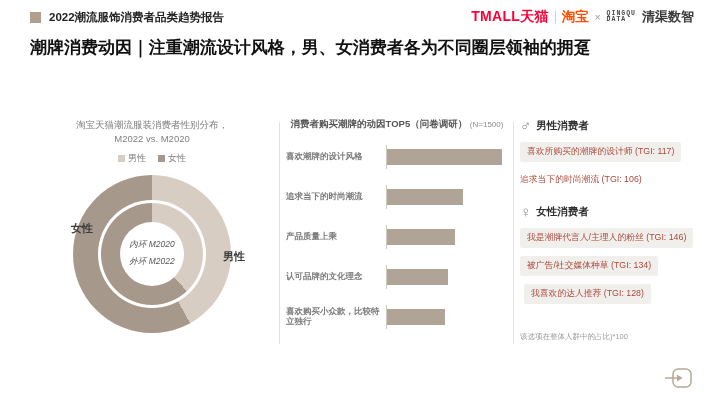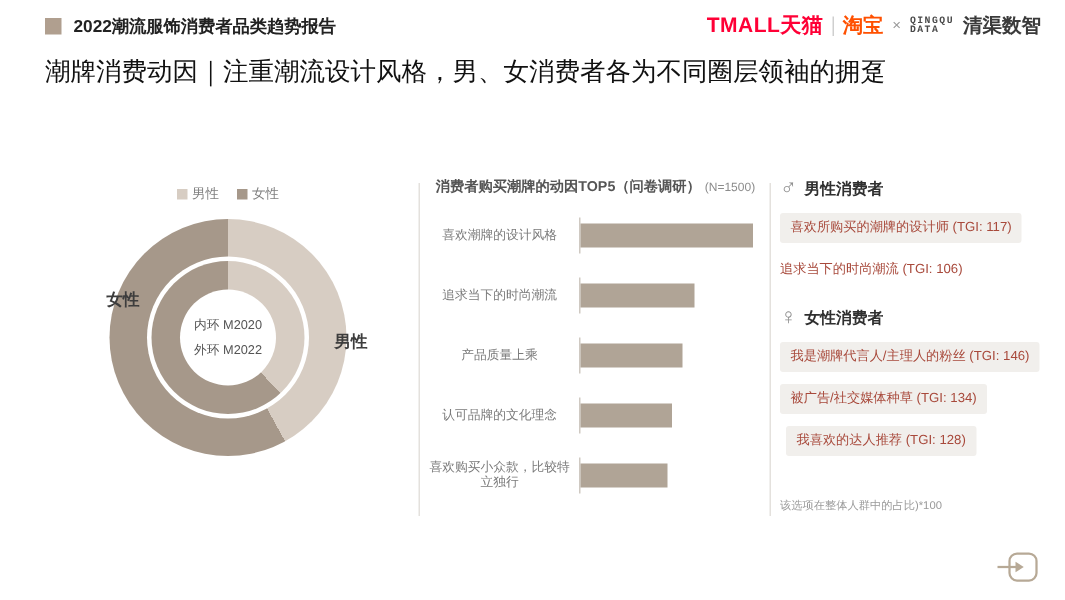--- a/index.html
+++ b/index.html
@@ -12,51 +12,51 @@
   .htitle{font-size:11.5px;font-weight:bold;color:#222;}
   .header-right{display:flex;align-items:center;gap:6px;}
   .tmall{color:#ff0036;font-weight:800;font-size:14px;letter-spacing:.3px;margin-left:27px;}
   .lsep{width:1px;height:13px;background:#cfcfcf;display:inline-block;}
   .taobao{color:#ff5000;font-weight:800;font-size:13.5px;}
   .cross{color:#9a9a9a;font-size:10px;}
   .qmark{display:flex;flex-direction:column;line-height:1;color:#4a4a4a;font-weight:bold;font-size:6.5px;letter-spacing:1px;font-family:"Liberation Mono","DejaVu Sans Mono",monospace;}
   .qname{font-size:13px;font-weight:bold;color:#3a3a3a;}
 
   
-  .page-title{position:absolute;left:30px;top:36px;font-size:17px;font-weight:normal;color:#111;white-space:nowrap;}
+  .page-title{position:absolute;left:30px;top:36px;font-size:17px;font-weight:bold;color:#111;white-space:nowrap;}
   .intro{position:absolute;left:30px;top:63px;width:652px;font-size:10.5px;line-height:1.55;color:#b1473a;text-align:justify;}
 
   
   .vdiv{position:absolute;top:122px;height:222px;width:1px;background:#e4e1dd;}
   .vdiv1{left:279px;} .vdiv2{left:513px;}
 
   
   .left-panel{position:absolute;left:32px;top:118px;width:240px;text-align:center;}
   .chart-title{font-size:9.5px;color:#808080;line-height:1.5;}
   .legend{margin-top:5px;font-size:9px;color:#808080;display:flex;justify-content:center;gap:12px;}
   .legend-item{display:flex;align-items:center;gap:3px;}
   .lg-sq{width:7px;height:7px;display:inline-block;}
   .lg-male{background:#d7cdc3;} .lg-female{background:#a6988a;}
   .donut-wrap{position:relative;width:158px;height:158px;margin:10px auto 0;}
   .donut{position:absolute;inset:0;border-radius:50%;}
   .donut-gap{position:absolute;inset:25px;border-radius:50%;background:#fff;}
-  .donut-inner{position:absolute;inset:3px;border-radius:50%;}
+  .donut-inner{position:absolute;inset:3px;border-radius:50%;font-style:italic;}
   .donut-hole{position:absolute;inset:19px;border-radius:50%;background:#fff;display:flex;flex-direction:column;align-items:center;justify-content:center;gap:5px;}
   .donut-hole div{font-size:8.5px;color:#555;white-space:nowrap;}
   .dlabel{position:absolute;font-size:11px;font-weight:bold;color:#3d3d3d;}
   .dlabel-female{left:-2px;top:46px;}
   .dlabel-male{right:-14px;top:74px;}
 
   
   .mid-panel{position:absolute;left:286px;top:118px;width:222px;}
   .mid-title{font-size:9.5px;font-weight:bold;color:#555;text-align:center;white-space:nowrap;}
   .mid-title .nsize{font-size:8px;color:#8c8c8c;font-weight:normal;}
   .bars{margin-top:14px;}
   .bar-row{display:flex;align-items:center;height:24px;margin-bottom:16px;}
-  .bar-label{width:94px;font-size:8.5px;color:#7a7a7a;text-align:center;padding-right:6px;line-height:1.15;}
+  .bar-label{width:94px;font-size:8.5px;color:#7a7a7a;text-align:left;padding-right:6px;line-height:1.15;font-weight:bold;}
   .bar-track{flex:1;height:100%;border-left:1px solid #cfc9c2;display:flex;align-items:center;}
   .bar{height:16px;background:#b0a496;}
 
   
   .right-panel{position:absolute;left:520px;top:118px;width:190px;}
   .ghead{display:flex;align-items:center;gap:5px;font-size:10.5px;font-weight:bold;color:#2f2f2f;margin-bottom:9px;}
   .gicon{font-size:15px;color:#8f8f8f;font-weight:normal;line-height:1;}
   .pill{font-size:8.8px;color:#a8493b;background:#f1efec;padding:4px 7px;border-radius:2px;display:table;margin-bottom:8px;white-space:nowrap;}
   .male-sec .pill.p1{}
   .male-sec .pill.p2{background:none;padding-left:0;}
@@ -91,20 +91,24 @@
       <span class="qname">清渠数智</span>
     </div>
   </div>
 
   <div class="page-title">潮牌消费动因｜注重潮流设计风格，男、女消费者各为不同圈层领袖的拥趸</div>
 
   <div class="vdiv vdiv1"></div>
   <div class="vdiv vdiv2"></div>
 
   <div class="left-panel">
+    <div class="chart-title">
+      <span>淘宝天猫潮流服装消费者性别分布，</span><br>
+      <span>M2022 vs. M2020</span>
+    </div>
     <div class="legend">
       <span class="legend-item">
         <span class="lg-sq lg-male"></span>
         <span>男性</span>
       </span>
       <span class="legend-item">
         <span class="lg-sq lg-female"></span>
         <span>女性</span>
       </span>
     </div>

